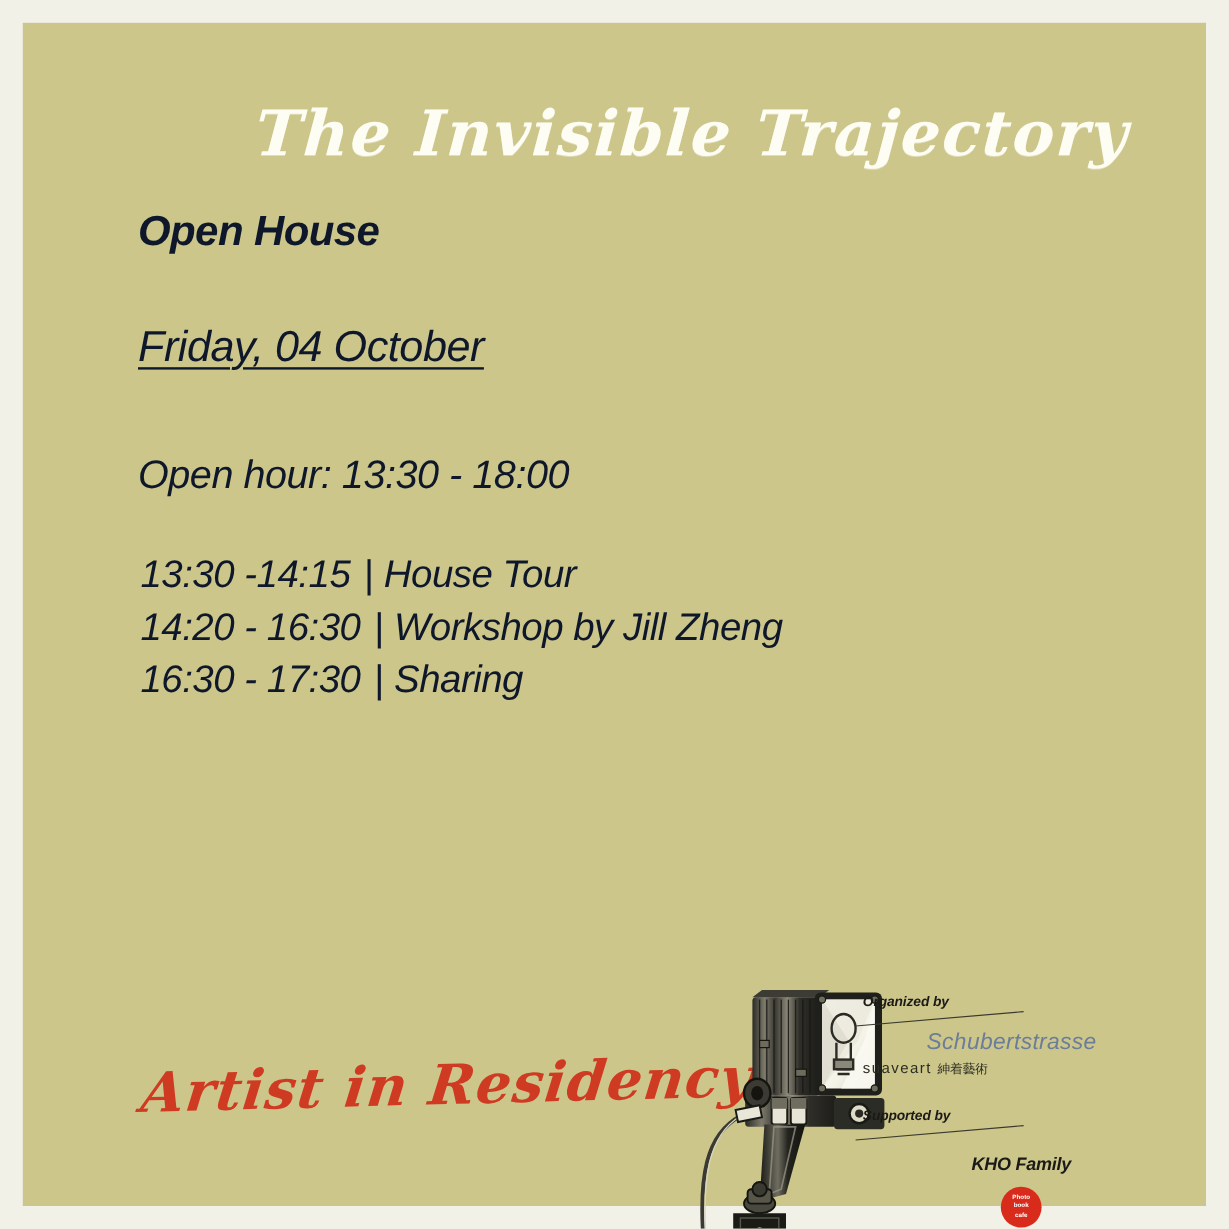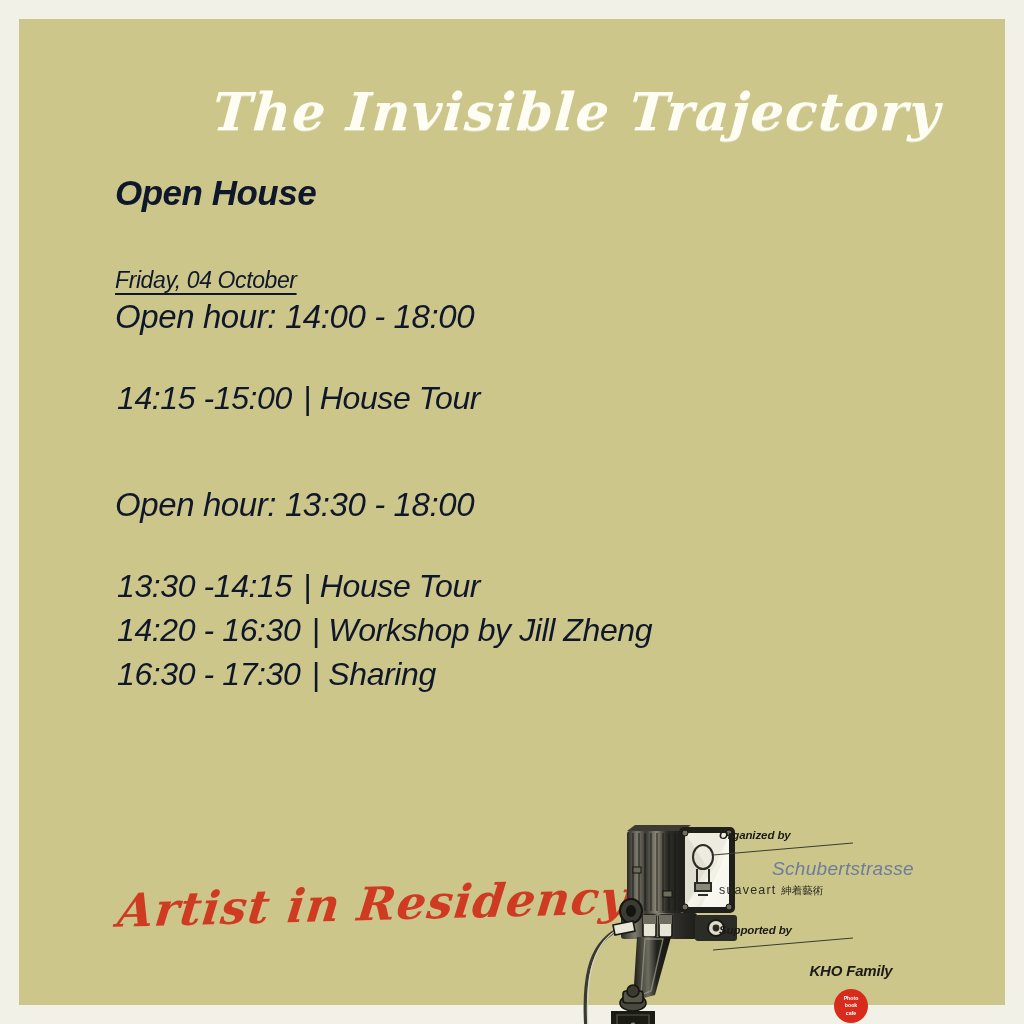--- a/index.html
+++ b/index.html
@@ -51,21 +51,21 @@
   .heading {
     font-size: 35px;
     font-weight: 700;
     font-style: italic;
     letter-spacing: -0.5px;
     margin: 0 0 52px 0;
     line-height: 1.1;
   }
   .day-block { margin-bottom: 40px; }
   .day-date {
-    font-size: 23px;
+    font-size: 36px;
     font-style: italic;
     font-weight: 400;
     text-decoration: underline;
     text-underline-offset: 5px;
     text-decoration-thickness: 2px;
     letter-spacing: -0.4px;
     line-height: 1.32;
     white-space: nowrap;
   }
   .day-hours {
@@ -221,25 +221,21 @@
   <div id="panel">
 
     <div id="title">The Invisible Trajectory</div>
 
     <div id="schedule">
 
       <div class="heading">Open House</div>
 
       <div class="day-block">
         <div class="day-date">Friday, 04 October</div>
-        <div class="day-hours">Open hour: 14:00 - 18:00</div>
         <div class="sessions">
-          <span class="session">
-            <span>14:15 -15:00</span><span class="sep">|</span><span>House Tour</span>
-          </span>
         </div>
       </div>
 
       <div class="day-block" style="margin-top:62px;">
         <div class="day-hours">Open hour: 13:30 - 18:00</div>
         <div class="sessions">
           <span class="session">
             <span>13:30 -14:15</span><span class="sep">|</span><span>House Tour</span>
           </span>
           <span class="session">

